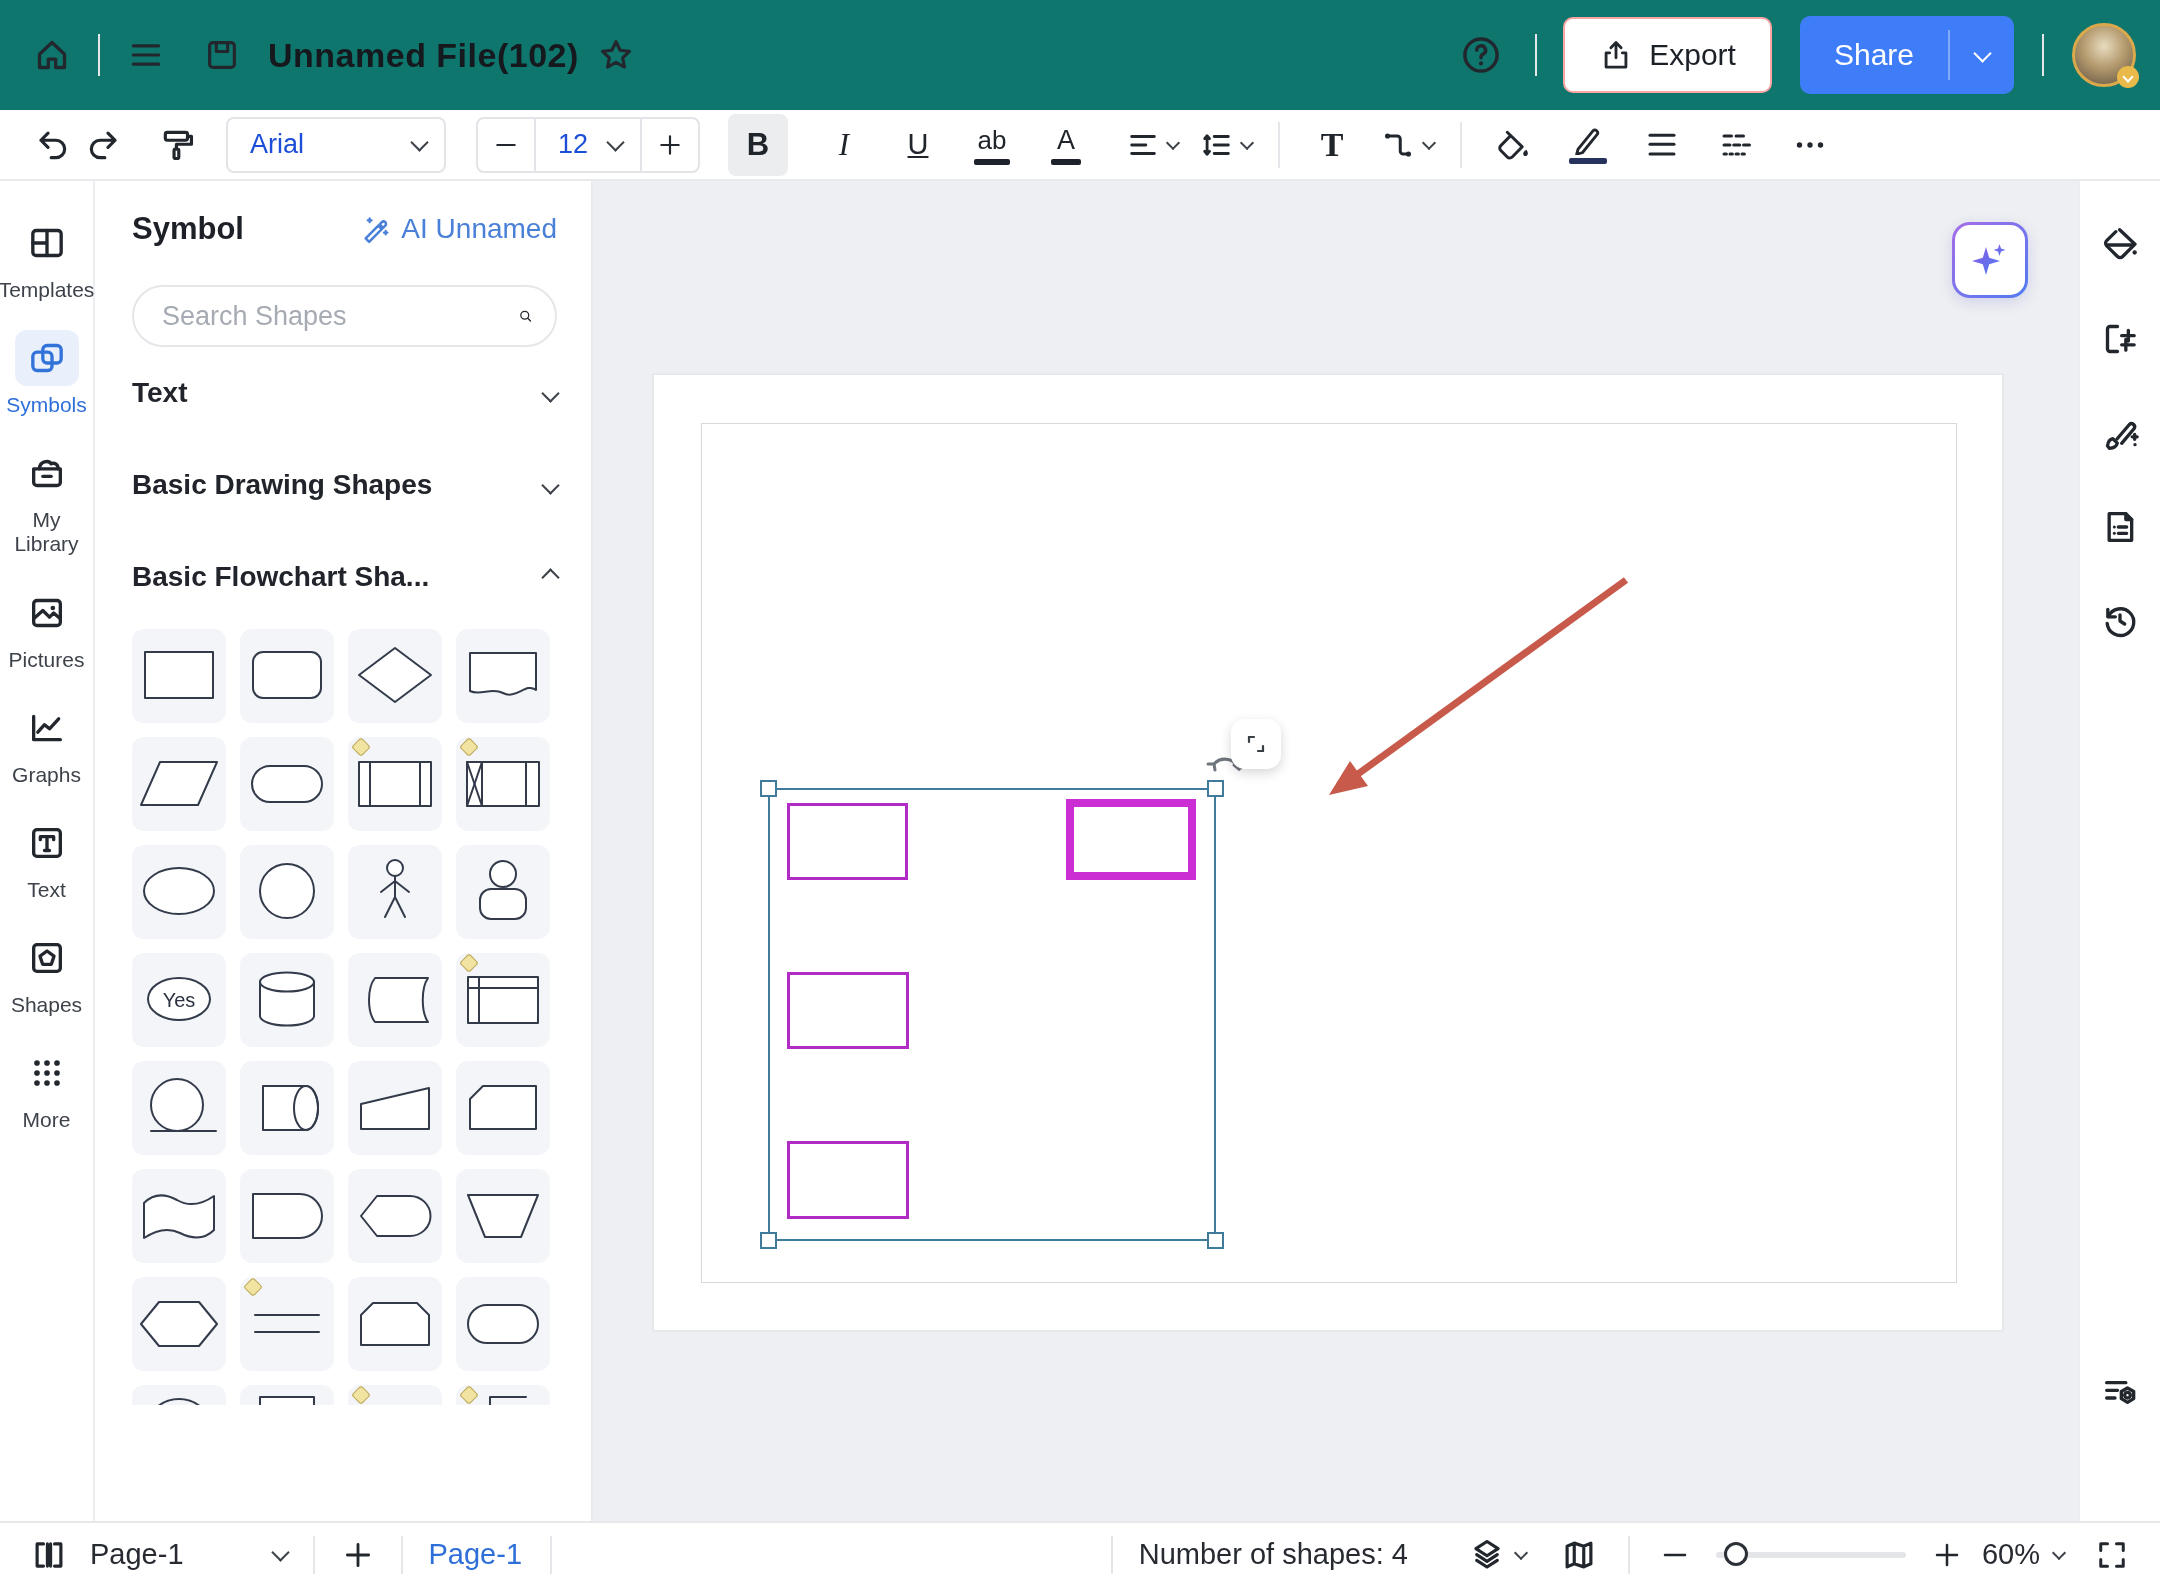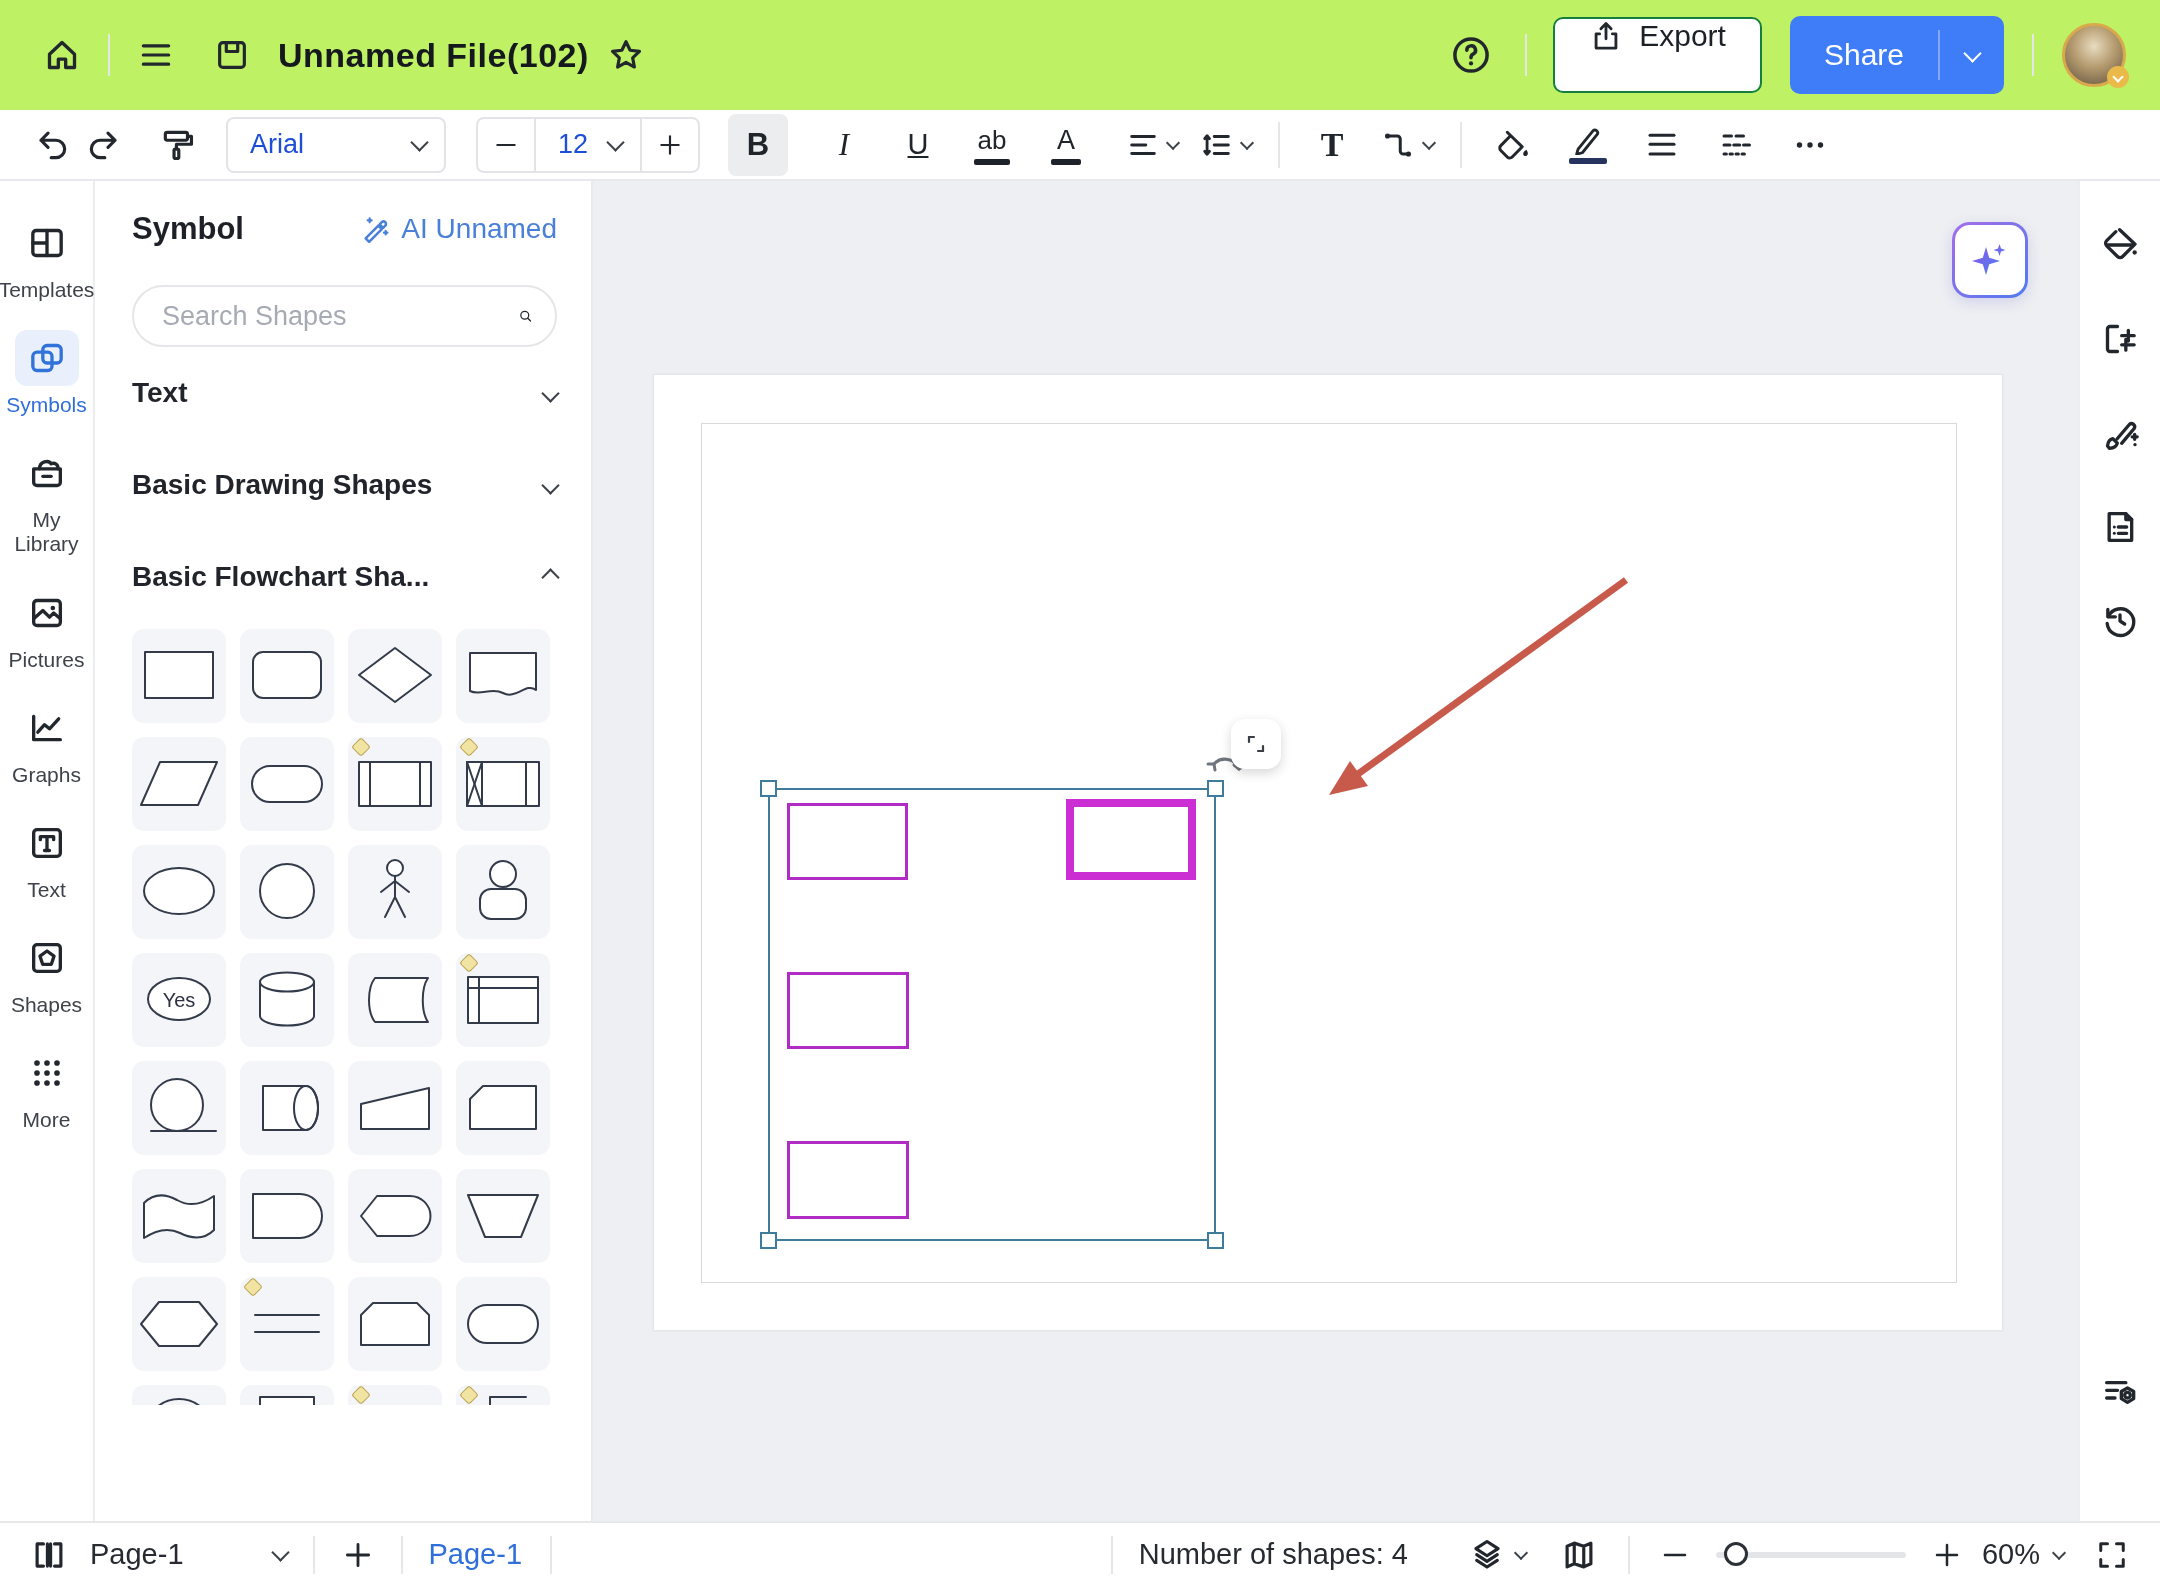--- a/index.html
+++ b/index.html
@@ -3,24 +3,24 @@
 <meta charset="utf-8">
 <style>
   html,body{margin:0;padding:0;background:#dfe1e4;}
   #app{position:relative;width:2160px;height:1586px;background:#fff;font-family:"Liberation Sans",sans-serif;color:#23272d;overflow:hidden;}
   svg{display:block}
   .ic{stroke:#22272e;stroke-width:2;fill:none;stroke-linecap:round;stroke-linejoin:round}
   .vdiv{width:2px;background:#e4e6e9;align-self:center}
   .chev{display:inline-block;width:11px;height:11px;border-right:2.6px solid #3c4249;border-bottom:2.6px solid #3c4249;transform:rotate(45deg)}
   .chev.up{transform:rotate(-135deg)}
   
-  #header{position:absolute;left:0;top:0;width:2160px;height:110px;background:#bef264;display:flex;align-items:center;padding:0 34px;box-sizing:border-box}
+  #header{position:absolute;left:0;top:0;width:2160px;height:110px;background:#0f766e;display:flex;align-items:center;padding:0 24px;box-sizing:border-box}
   .hbtn{display:flex;align-items:center;justify-content:center;border-radius:10px}
   #title{font-size:34px;font-weight:700;color:#15181c;margin:0 10px 0 18px;letter-spacing:.5px}
-  #export-btn{display:flex;gap:16px;border:2px solid #15803d;border-radius:10px;height:76px;padding:0 34px;font-size:30px;color:#1c2127;background:#fff}
+  #export-btn{display:flex;align-items:center;gap:16px;border:2px solid #fca5a5;border-radius:10px;height:76px;padding:0 34px;font-size:30px;color:#1c2127;background:#fff}
   #share-btn{display:flex;align-items:stretch;border-radius:10px;overflow:hidden;height:78px;margin-left:28px;background:#3e7cf8}
   #share-main{display:flex;align-items:center;padding:0 34px;color:#fff;font-size:30px;font-weight:500}
   #share-sep{width:2px;background:rgba(255,255,255,.35);margin:14px 0}
   #share-chev{display:flex;align-items:center;justify-content:center;width:64px}
   #share-chev .chev{border-color:#fff;margin-top:-4px}
   #avatar{width:58px;height:58px;border-radius:50%;border:3px solid #d9a94c;background:radial-gradient(circle at 50% 35%,#e8dcc0 0%,#b49a6e 45%,#5d5140 100%);position:relative}
   #avatar-badge{position:absolute;right:-6px;bottom:-4px;width:22px;height:22px;border-radius:50%;background:#e9b949;display:flex;align-items:center;justify-content:center}
   #avatar-badge .chev{width:6px;height:6px;border-color:#fff;border-width:2px}
   
   #toolbar{position:absolute;left:0;top:110px;width:2160px;height:71px;background:#fff;border-bottom:2px solid #e7e9ec;display:flex;align-items:center;padding:0 0 0 26px;box-sizing:border-box}

